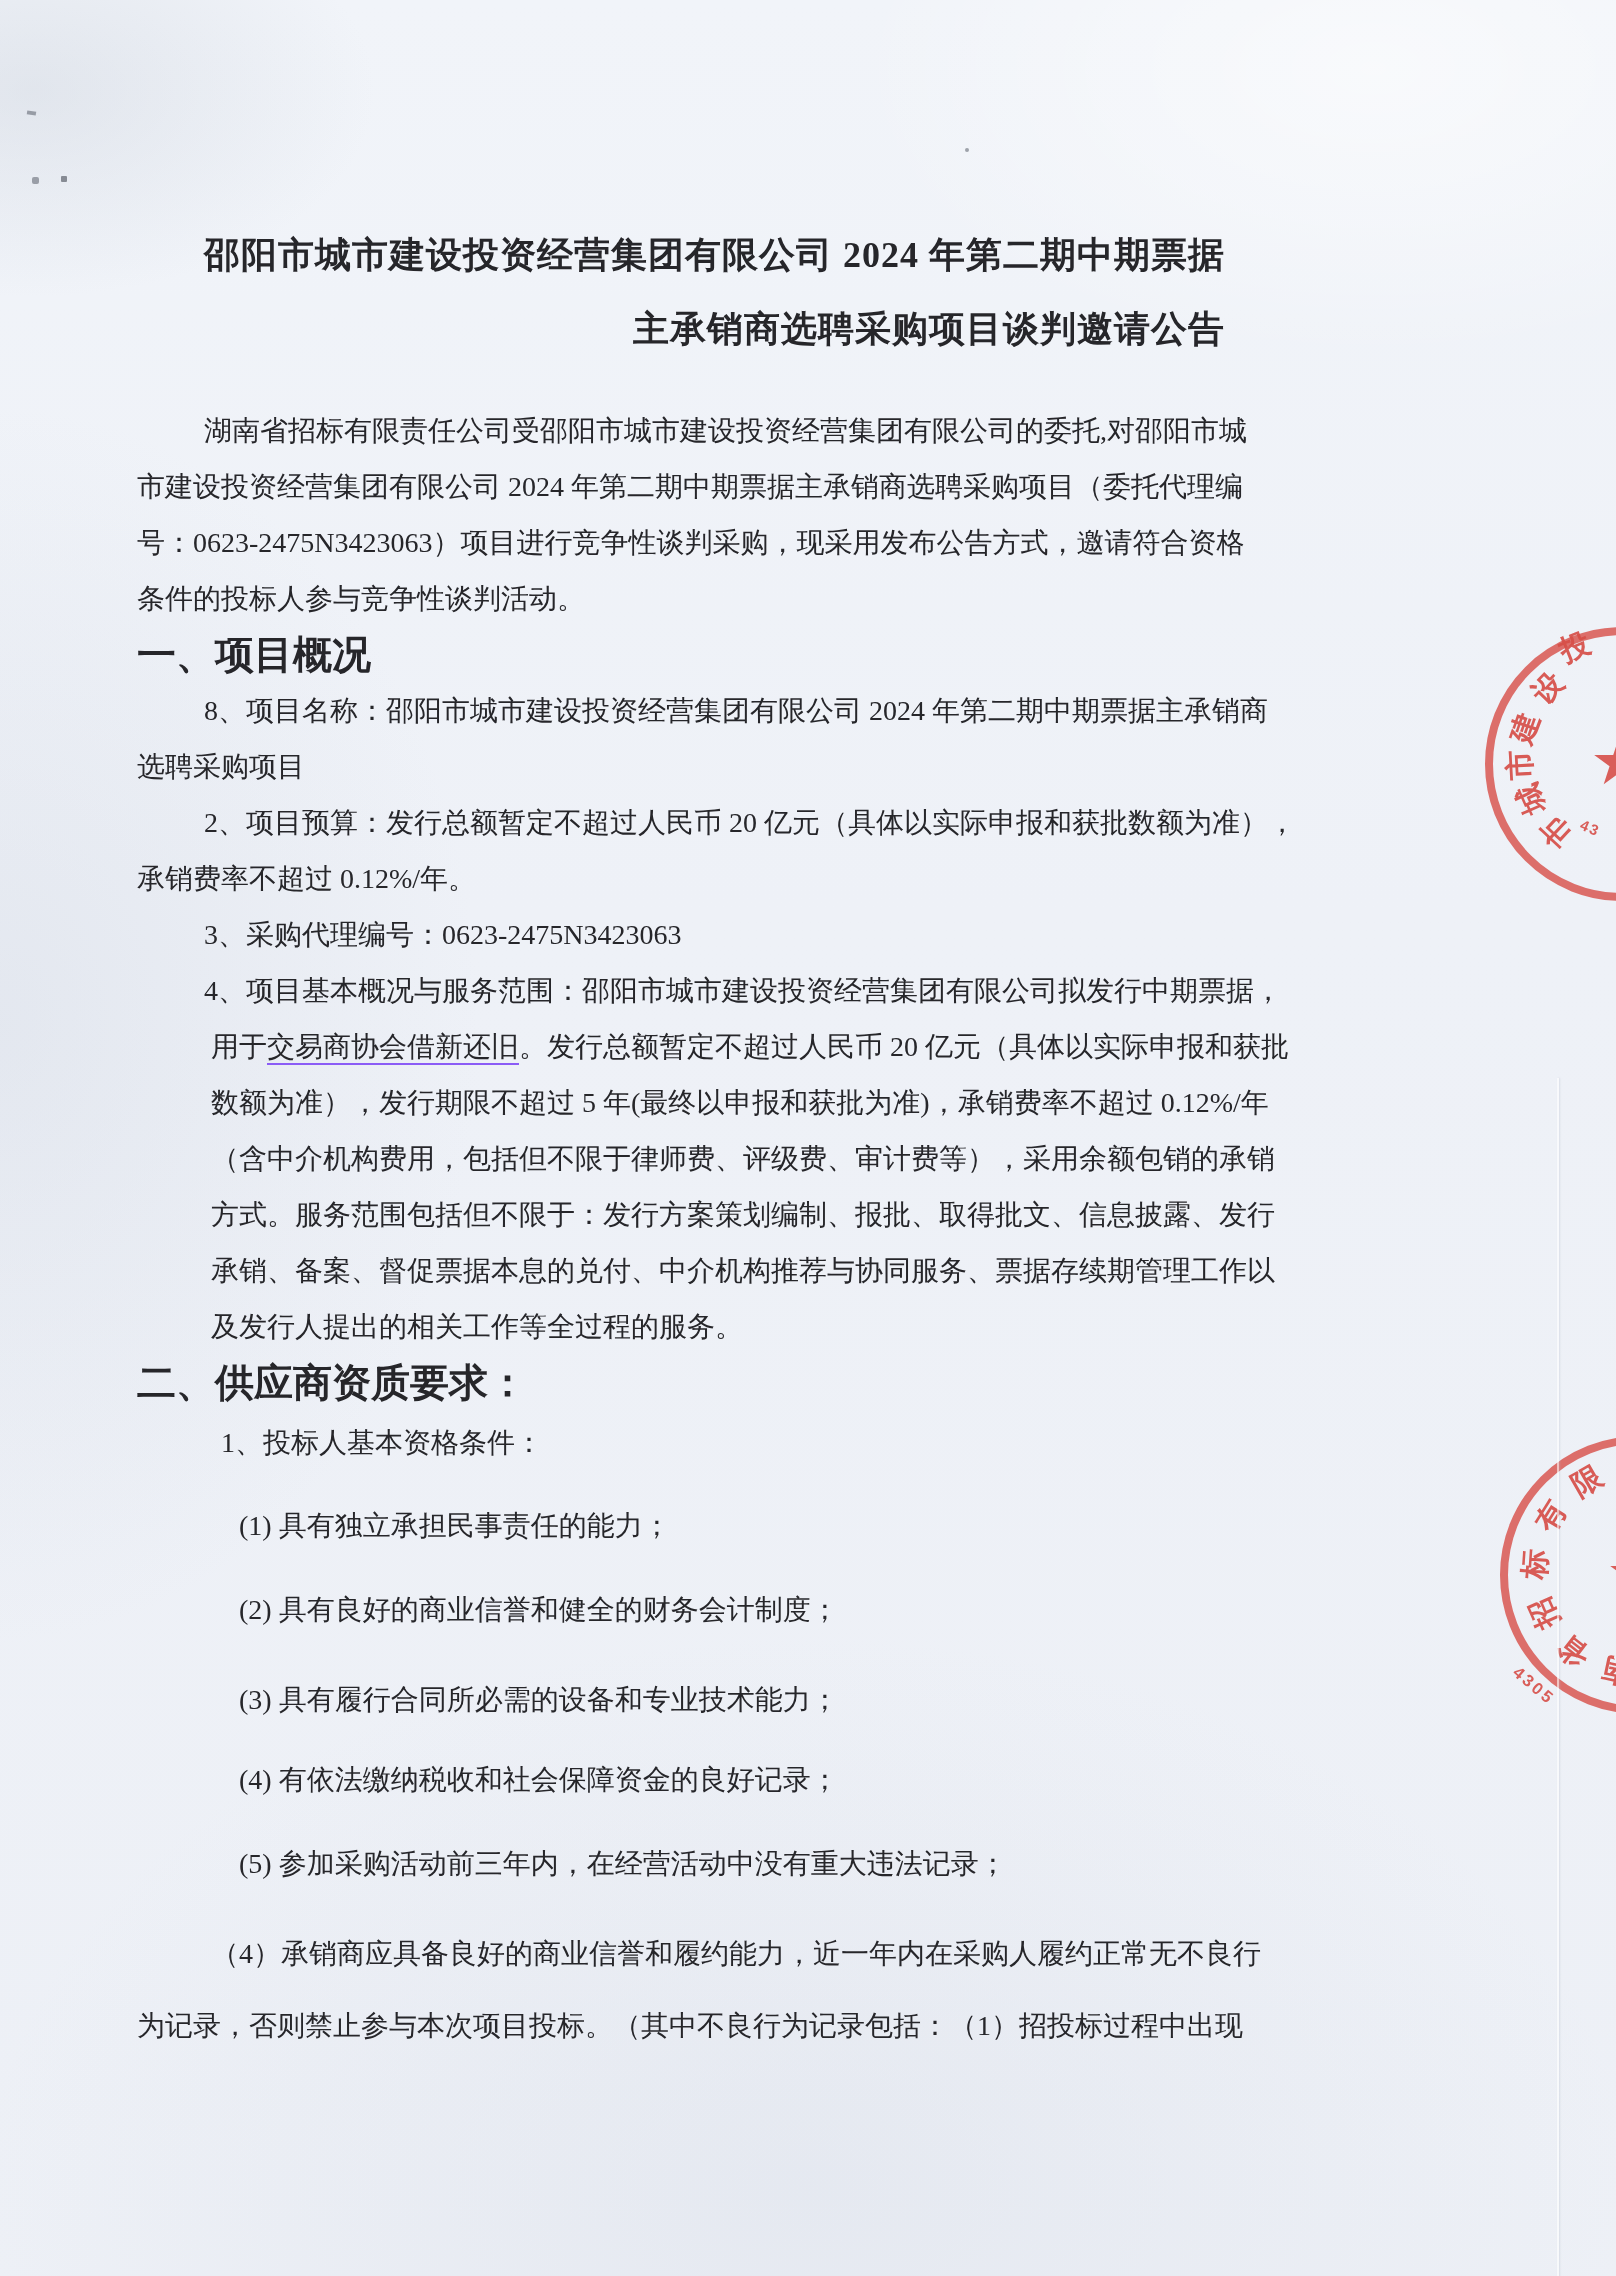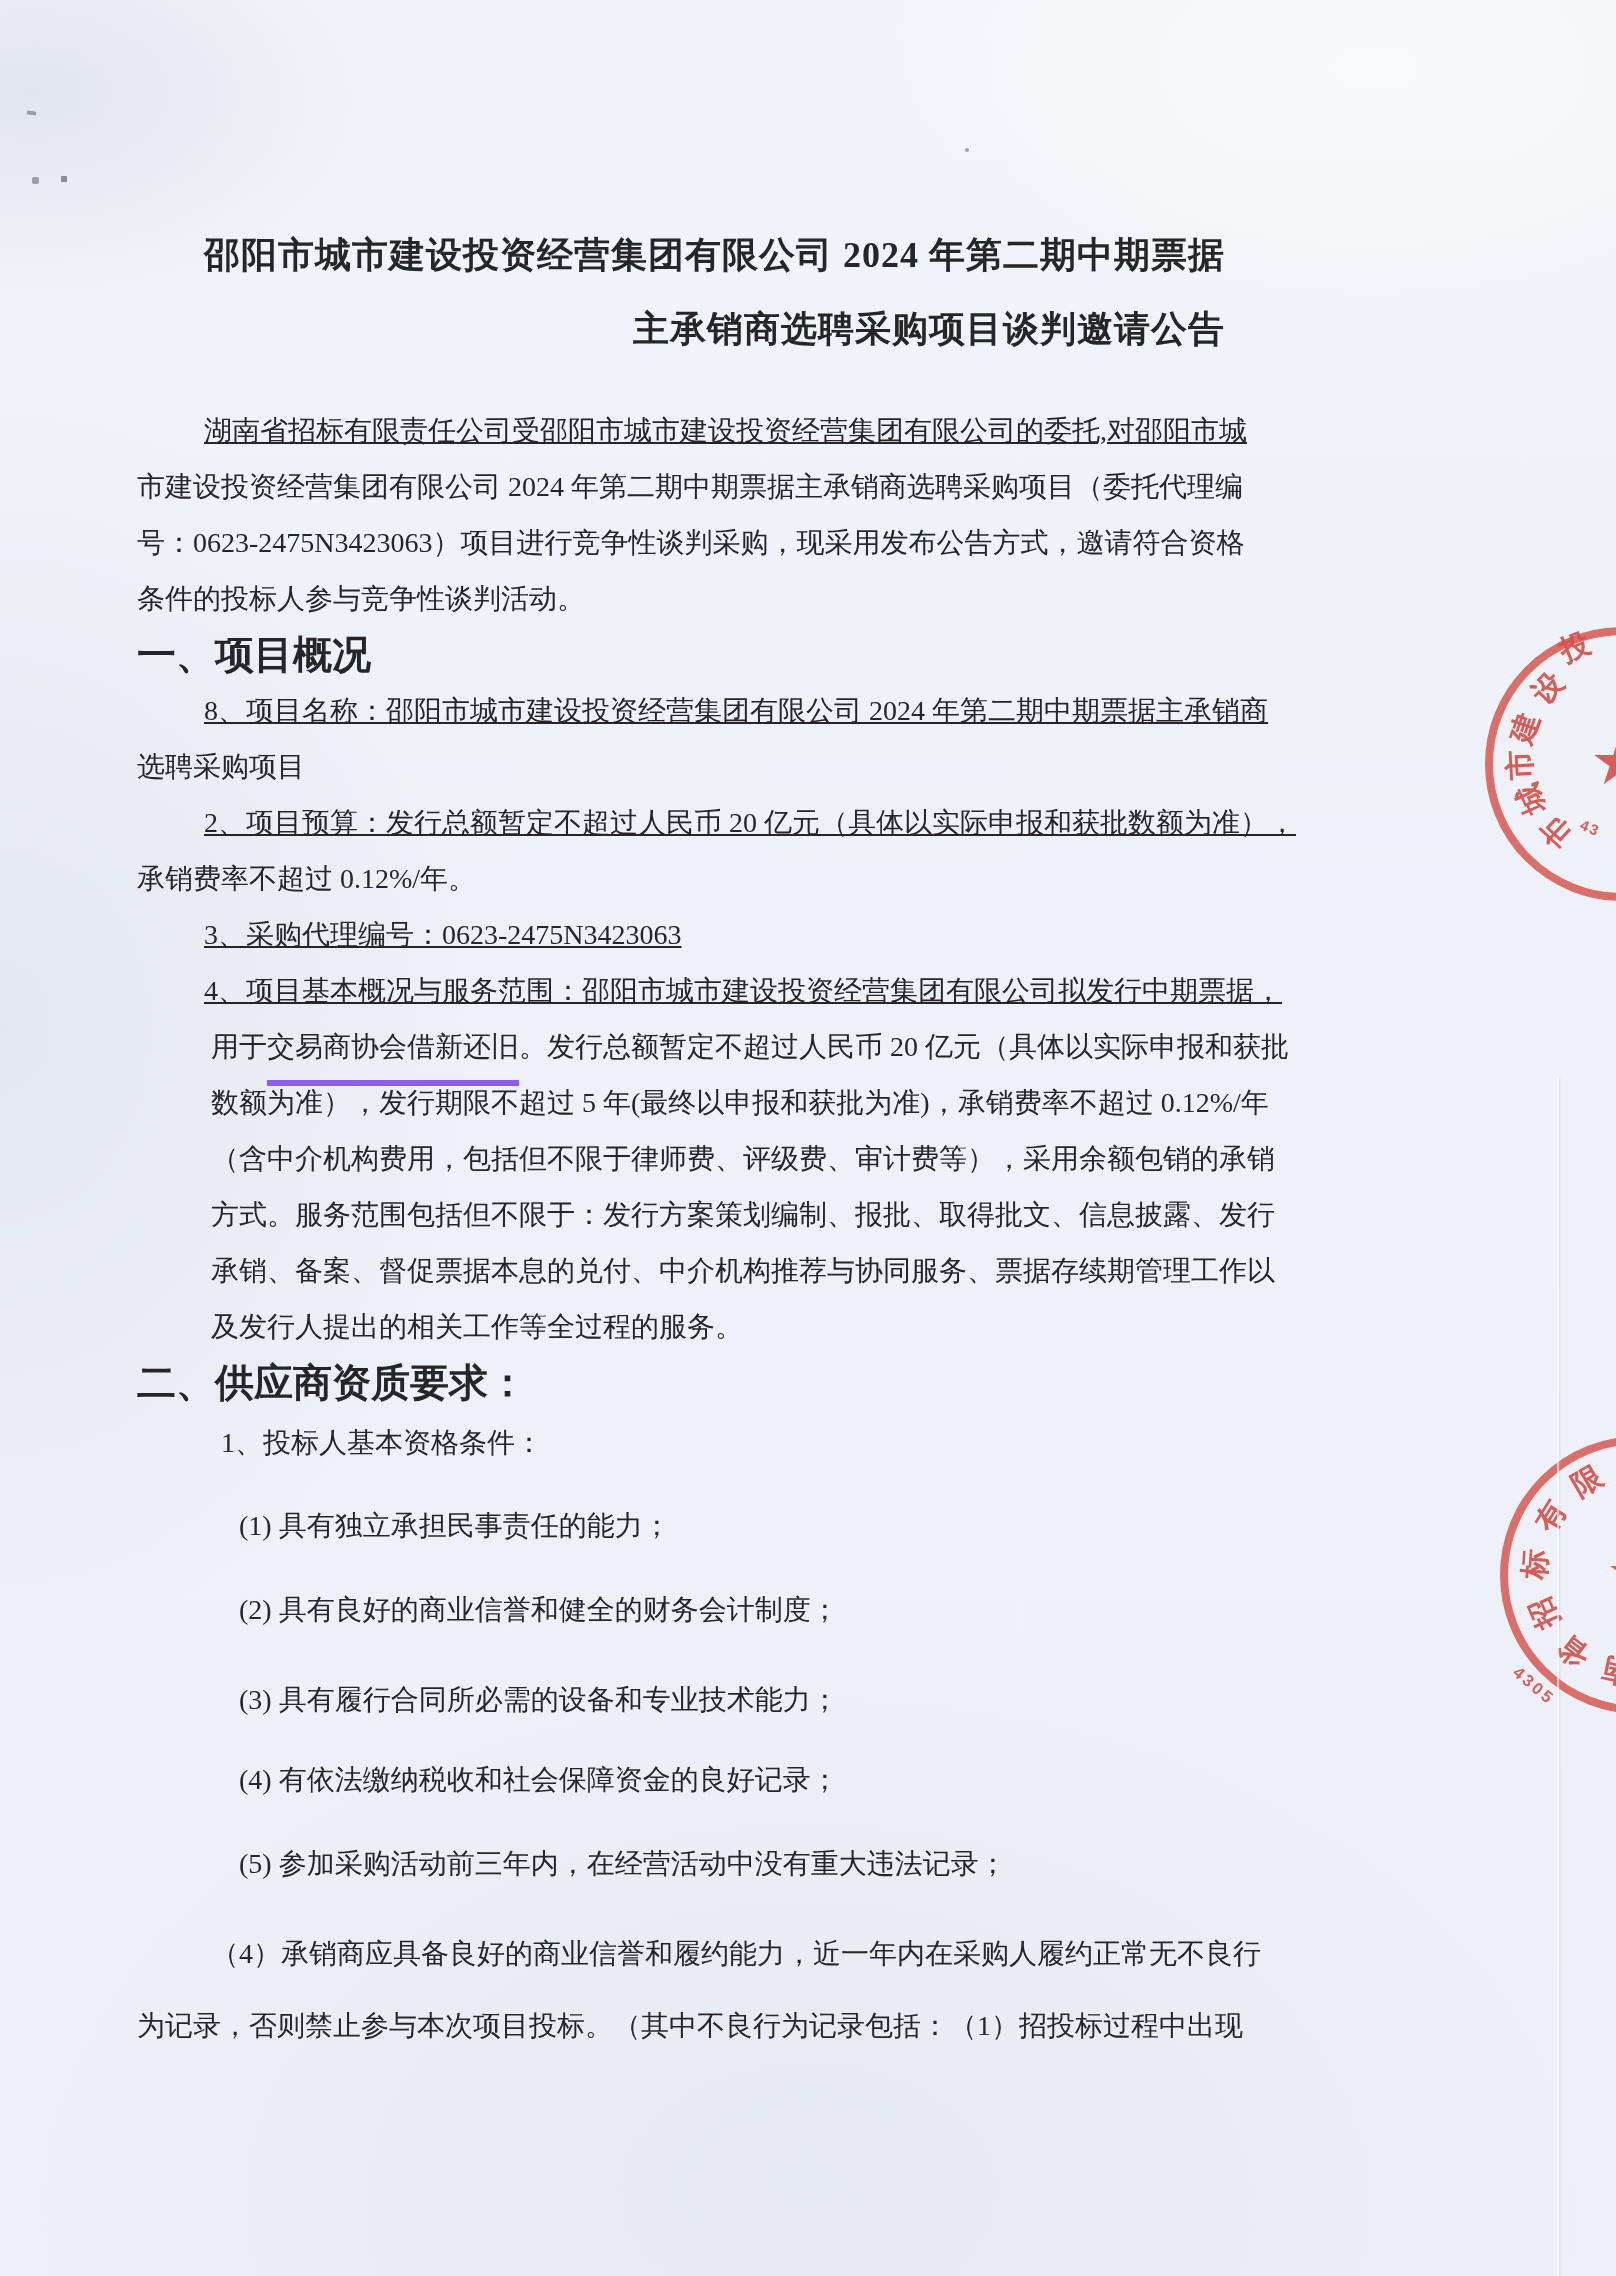--- a/index.html
+++ b/index.html
@@ -12,23 +12,23 @@
       radial-gradient(686px 882px at 0% 45%, rgba(203,210,222,.30), transparent 70%),
       radial-gradient(1176px 784px at 50% 96%, rgba(208,214,226,.28), transparent 70%),
       radial-gradient(490px 294px at 2% 4%, rgba(196,203,214,.35), transparent 70%),
       linear-gradient(180deg,#f1f4f9 0%,#eef1f7 40%,#edf0f6 100%);
   }
   .content{position:absolute;left:137px;top:0;width:1088px;}
   .title{margin-top:218px;text-align:right;font-weight:bold;font-size:36px;line-height:74px;letter-spacing:1px;white-space:nowrap;}
   .bodyblock{margin-top:37px;font-size:28px;}
   .ln{height:56px;line-height:56px;white-space:nowrap;}
   .h{font-weight:bold;font-size:39px;}
-  .ind{padding-left:67px;text-decoration:underline;}
+  .ind{padding-left:67px;}
   .blk{padding-left:74px;}
-  .u{border-bottom:6px solid #8b5cf6;padding-bottom:18px;}
+  .u{border-bottom:2px solid #8b5cf6;padding-bottom:1px;}
   .m86{margin-left:84px;}
   .m104{margin-left:102px;}
   .m75{margin-left:74px;}
   .gap4{margin-top:3.9px;}
   .gap16{margin-top:15.7px;}
   .gap25{margin-top:24.5px;}
   .gap28{margin-top:27.4px;}
   .gap29{margin-top:28px;}
   .gap35{margin-top:34px;}
   .seal-char{position:absolute;font-size:30px;font-weight:bold;color:rgba(214,78,72,.92);

